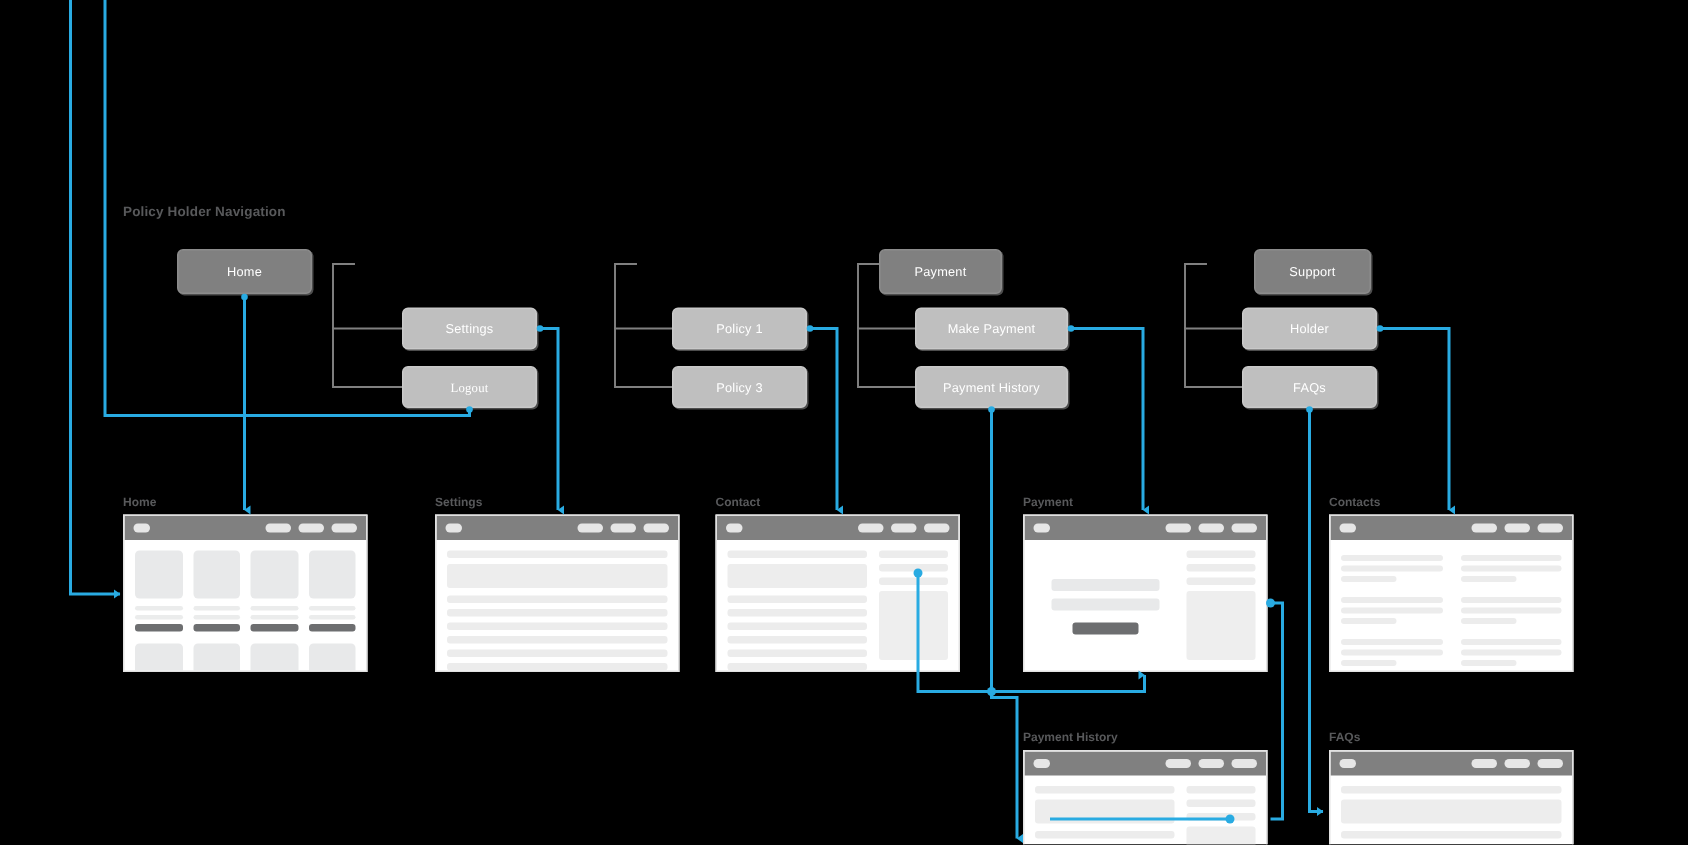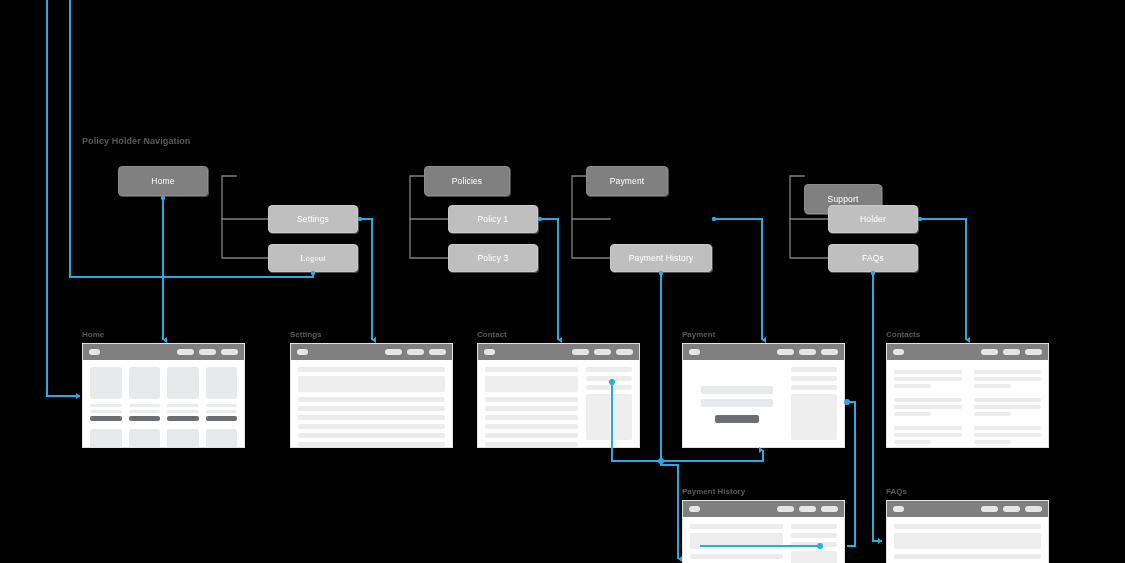--- a/index.html
+++ b/index.html
@@ -225,38 +225,38 @@
     <span>Home</span>
   </div>
 
   <div class="node child" style="left:268px; top:205px; width:90px; height:28px;">
     <span>Settings</span>
   </div>
   <div class="node child" style="left:268px; top:244px; width:90px; height:28px;font-family:Liberation Serif, serif;">
     <span>Logout</span>
   </div>
 
-  <div class="node parent" style="left:424px; top:166px; width:86px; height:30px;">
-    <span>Policies</span>
-  </div>
   <div class="node child" style="left:448px; top:205px; width:90px; height:28px;">
     <span>Policy 1</span>
   </div>
   <div class="node child" style="left:448px; top:244px; width:90px; height:28px;">
     <span>Policy 3</span>
   </div>
 
   <div class="node parent" style="left:586px; top:166px; width:82px; height:30px;">
     <span>Payment</span>
   </div>
+  <div class="node child" style="left:610px; top:205px; width:102px; height:28px;">
+    <span>Make Payment</span>
+  </div>
   <div class="node child" style="left:610px; top:244px; width:102px; height:28px;">
     <span>Payment History</span>
   </div>
 
-  <div class="node parent" style="left:804px; top:166px; width:78px; height:30px;margin-top:18px;">
+  <div class="node parent" style="left:836px; top:166px; width:78px; height:30px;">
     <span>Support</span>
   </div>
   <div class="node child" style="left:828px; top:205px; width:90px; height:28px;">
     <span>Holder</span>
   </div>
   <div class="node child" style="left:828px; top:244px; width:90px; height:28px;">
     <span>FAQs</span>
   </div>
 
   <div class="screen-label" style="left:82px; top:330px;">Home</div>

